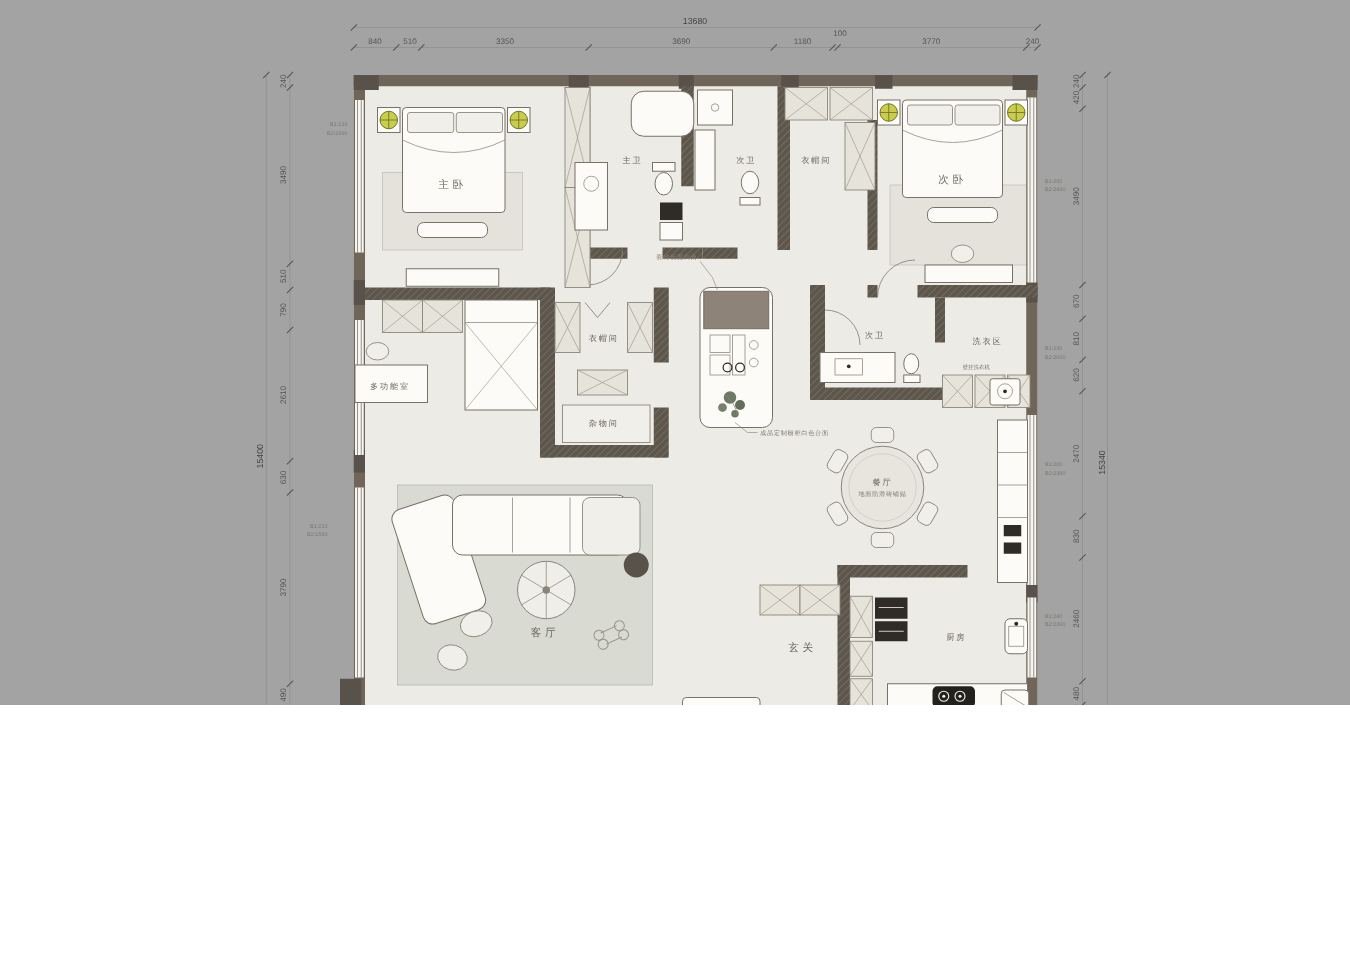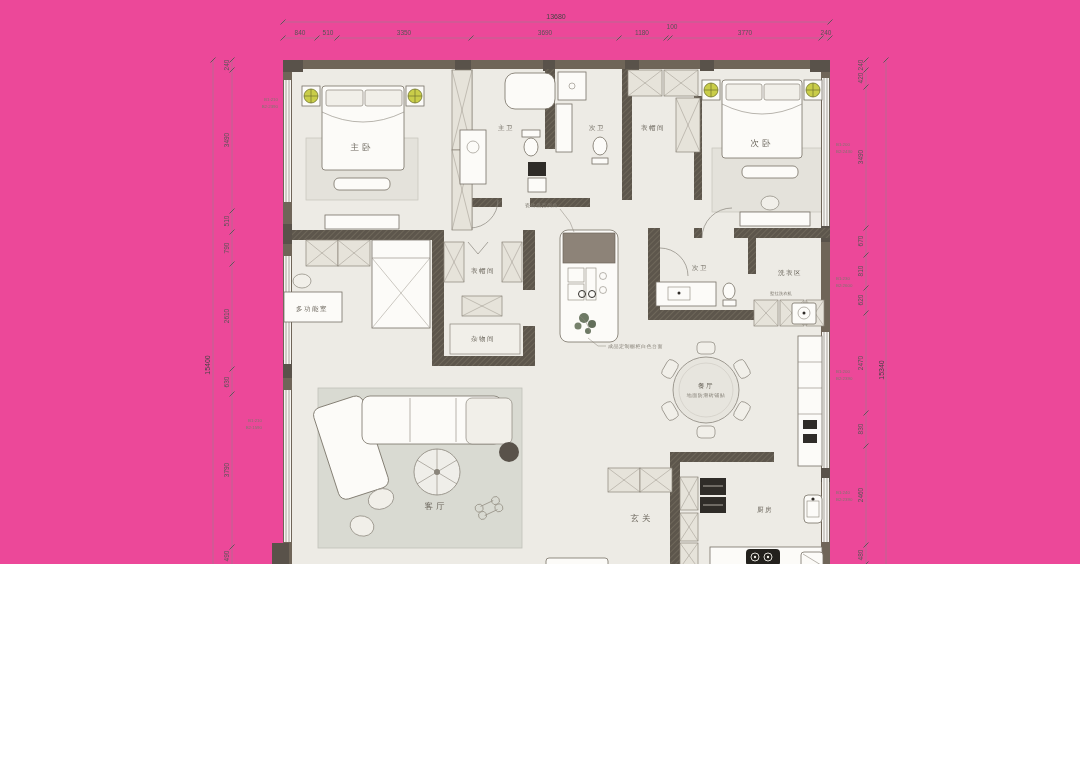--- a/index.html
+++ b/index.html
@@ -1,16 +1,16 @@
 <!DOCTYPE html>
 <html><head>
 <meta charset="utf-8">
 <style>
   html,body{margin:0;padding:0;background:#ffffff;}
-  .canvas{width:1080px;height:564px;background:#ec4899;position:relative;overflow:hidden;}
+  .canvas{width:1080px;height:564px;background:#a3a3a3;position:relative;overflow:hidden;}
   svg{display:block;}
   .t-dim{font-family:"Liberation Sans",sans-serif;font-size:6.5px;fill:#555;}
   .t-dim-t{font-family:"Liberation Sans",sans-serif;font-size:7px;fill:#444;}
   .t-room{font-family:"Liberation Sans",sans-serif;font-size:8.5px;fill:#6c675d;letter-spacing:3px;}
   .t-room-sm{font-family:"Liberation Sans",sans-serif;font-size:6.5px;fill:#6c675d;letter-spacing:1.5px;}
   .t-note{font-family:"Liberation Sans",sans-serif;font-size:5px;fill:#827d73;letter-spacing:.5px;}
   .t-note-xs{font-family:"Liberation Sans",sans-serif;font-size:4.4px;fill:#7d786e;}
   .dimline{stroke:#8a8a8a;stroke-width:.5;}
   .tick{stroke:#555;stroke-width:.9;}
   .wall{fill:#6f6558;}

